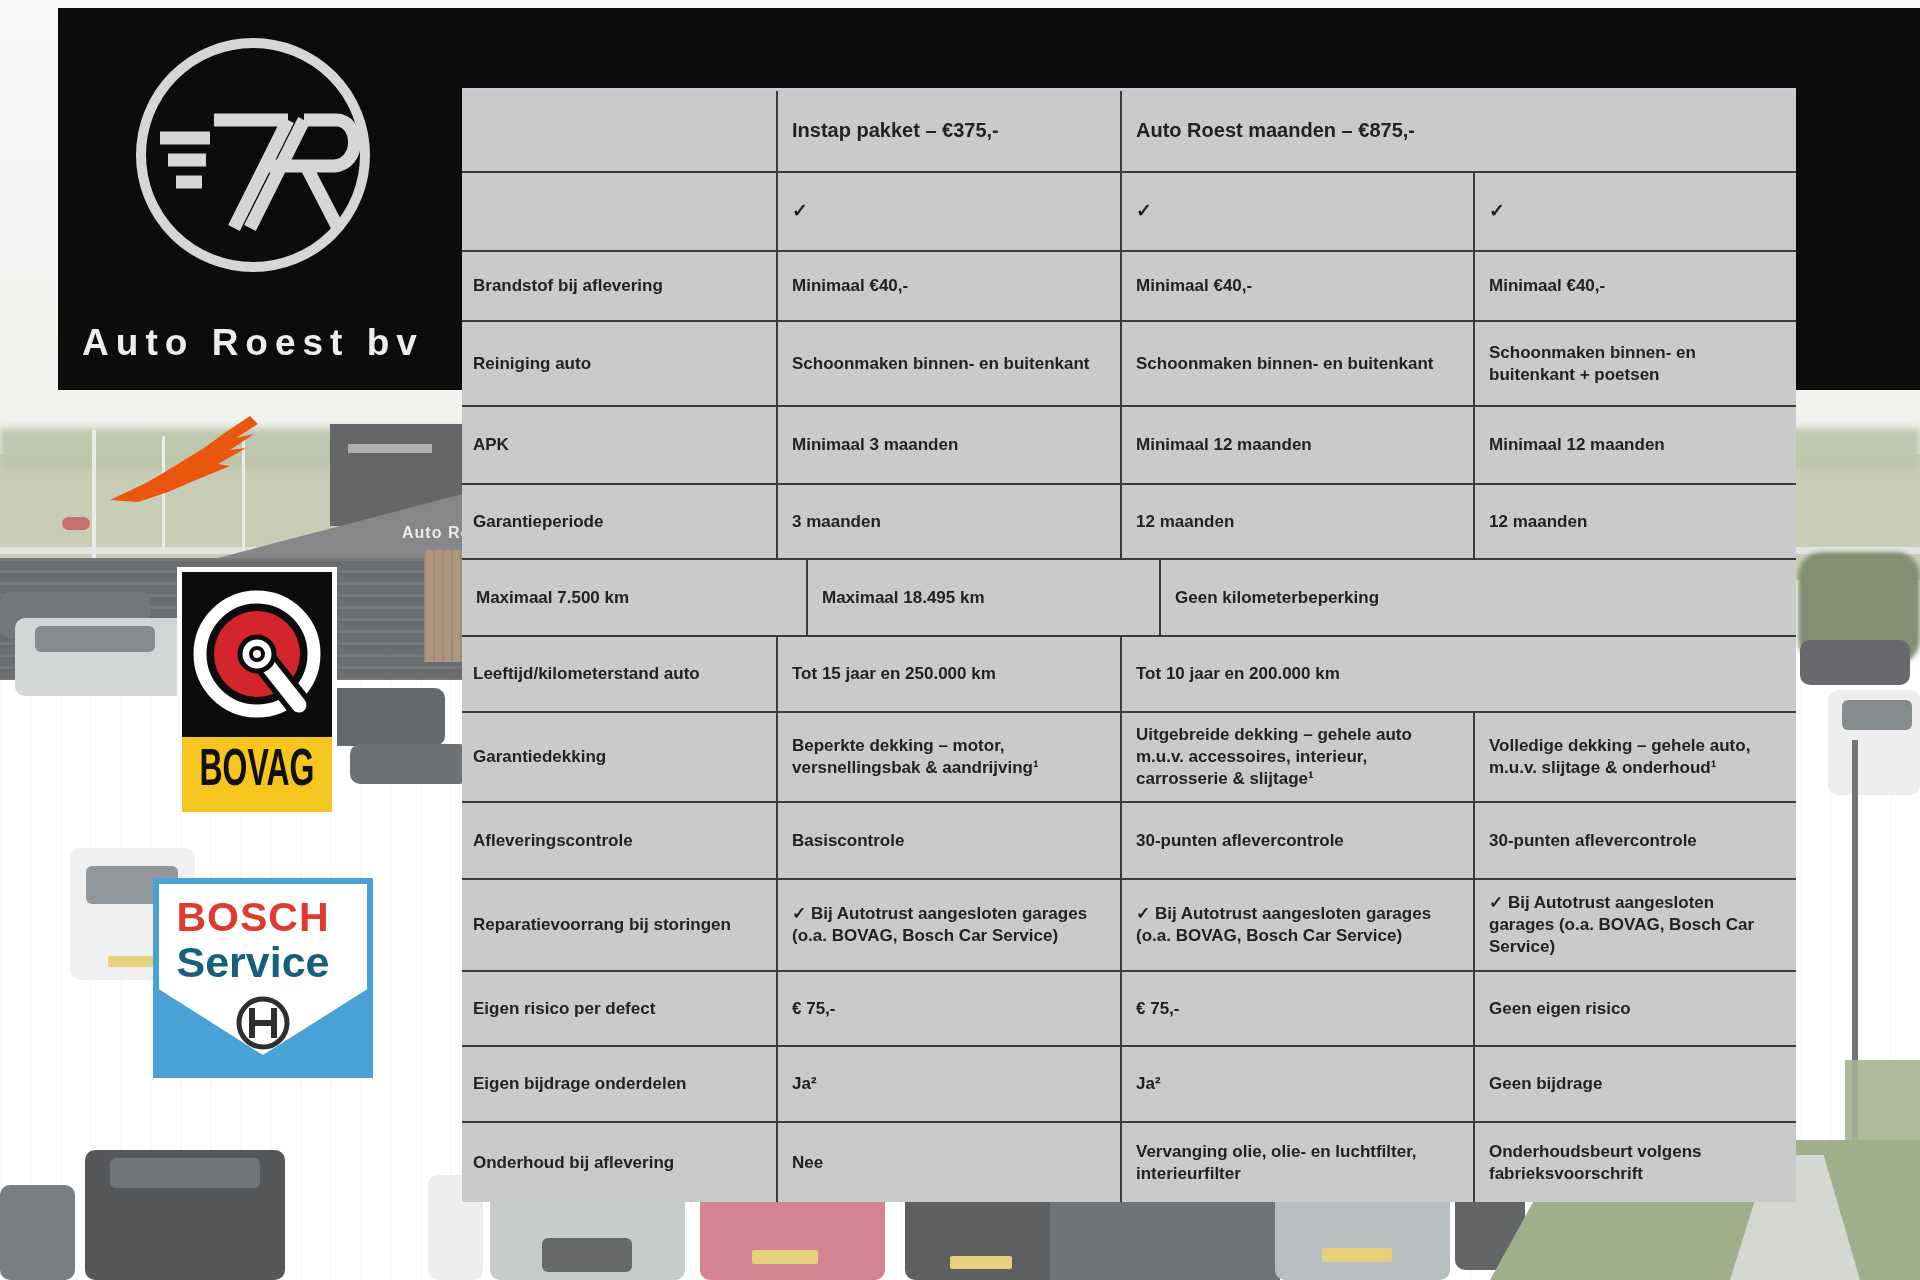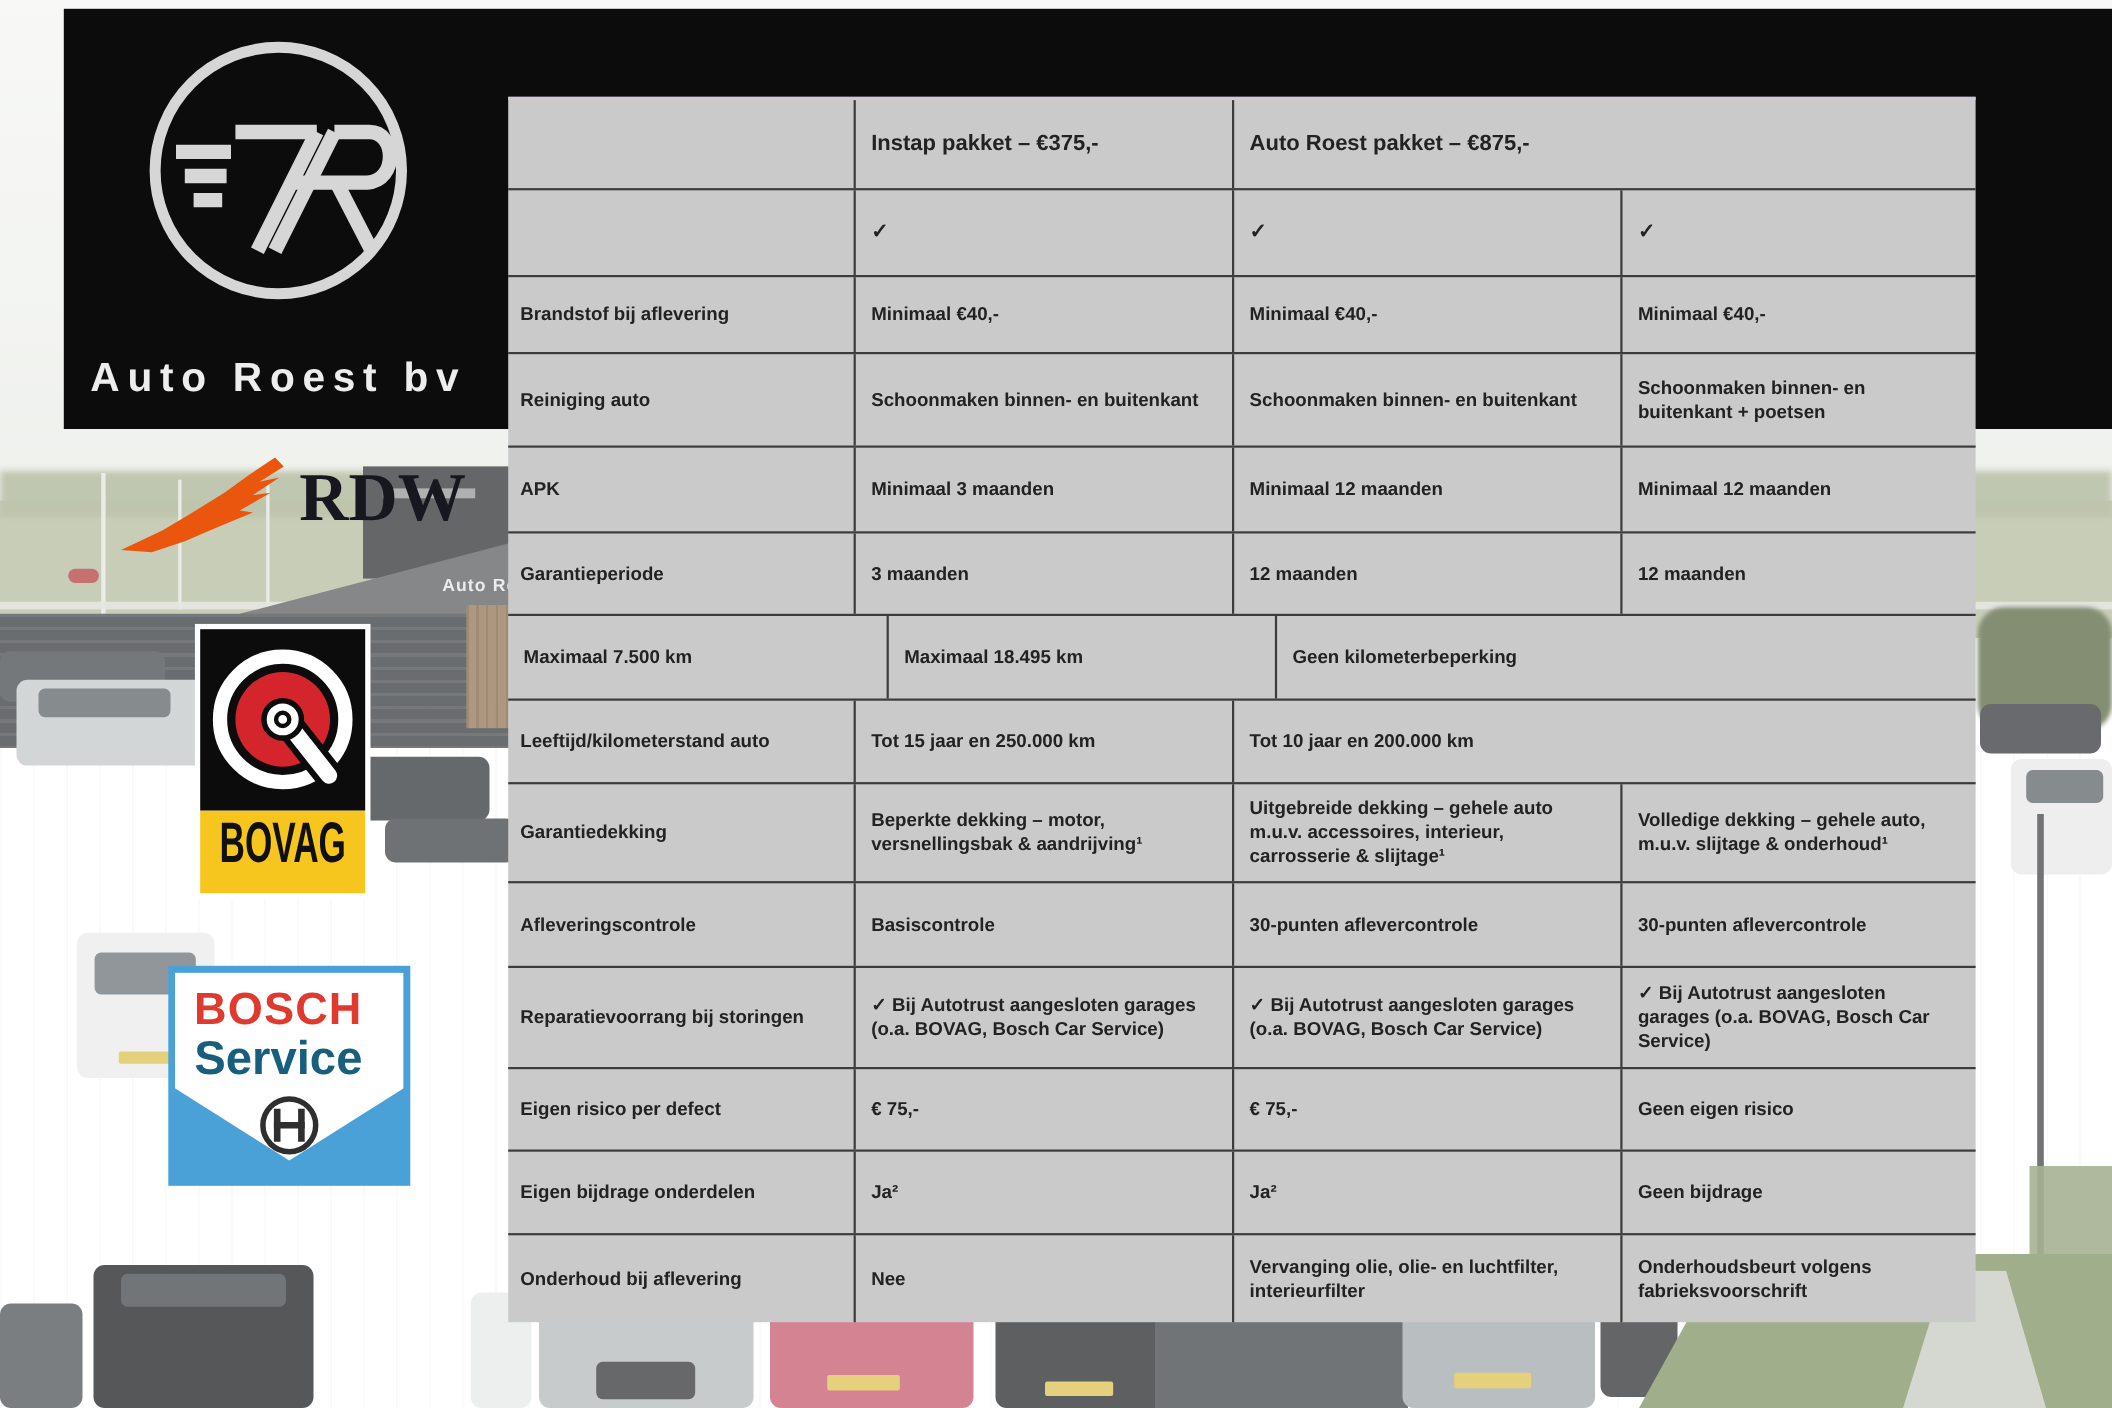--- a/index.html
+++ b/index.html
@@ -168,21 +168,20 @@
       <path d="M174 88 L206 88 C230 88 232 132 204 134 L138 134"></path>
       <path d="M176 134 L208 196"></path>
     </g>
   </svg>
   <div class="brand-name">Auto Roest bv</div>
 
   <div class="rdw">
     <svg width="160" height="92" viewBox="0 0 160 92">
       <polygon fill="#ea560d" points="2,88 40,70 70,52 96,36 118,20 142,4 150,12 128,26 146,22 122,38 138,36 110,52 122,54 88,68 60,80 30,90"></polygon>
     </svg>
-    <span class="rdw-text">RDW</span>
   </div>
 
   <div class="bovag">
     <svg width="160" height="250" viewBox="0 0 160 250">
       <rect x="0" y="0" width="160" height="250" fill="#ffffff"></rect>
       <rect x="5" y="5" width="150" height="165" fill="#0c0c0c"></rect>
       <circle cx="80" cy="87" r="57" fill="none" stroke="#ffffff" stroke-width="13"></circle>
       <circle cx="80" cy="87" r="43" fill="#d4252c"></circle>
       <line x1="88" y1="95" x2="122" y2="138" stroke="#0c0c0c" stroke-width="26" stroke-linecap="round"></line>
       <line x1="88" y1="95" x2="122" y2="138" stroke="#ffffff" stroke-width="15" stroke-linecap="round"></line>
@@ -203,21 +202,21 @@
       <line x1="40" y1="14" x2="40" y2="44" stroke="#2f2f2f" stroke-width="6"></line>
       <line x1="15" y1="29" x2="43" y2="29" stroke="#2f2f2f" stroke-width="6"></line>
     </svg>
   </div>
 
   <div class="pkg-table">
 
     <div class="trow">
       <div class="cell w0 hcell"></div>
       <div class="cell w1 hcell">Instap pakket – €375,-</div>
-      <div class="cell w2 hcell">Auto Roest pakket – €875,-</div>
+      <div class="cell w2 hcell">Auto Roest maanden – €875,-</div>
     </div>
 
     <div class="trow">
       <div class="cell w0"></div>
       <div class="cell w1 chk">✓</div>
       <div class="cell w2 chk">✓</div>
       <div class="cell w3 chk">✓</div>
     </div>
 
     <div class="trow">

